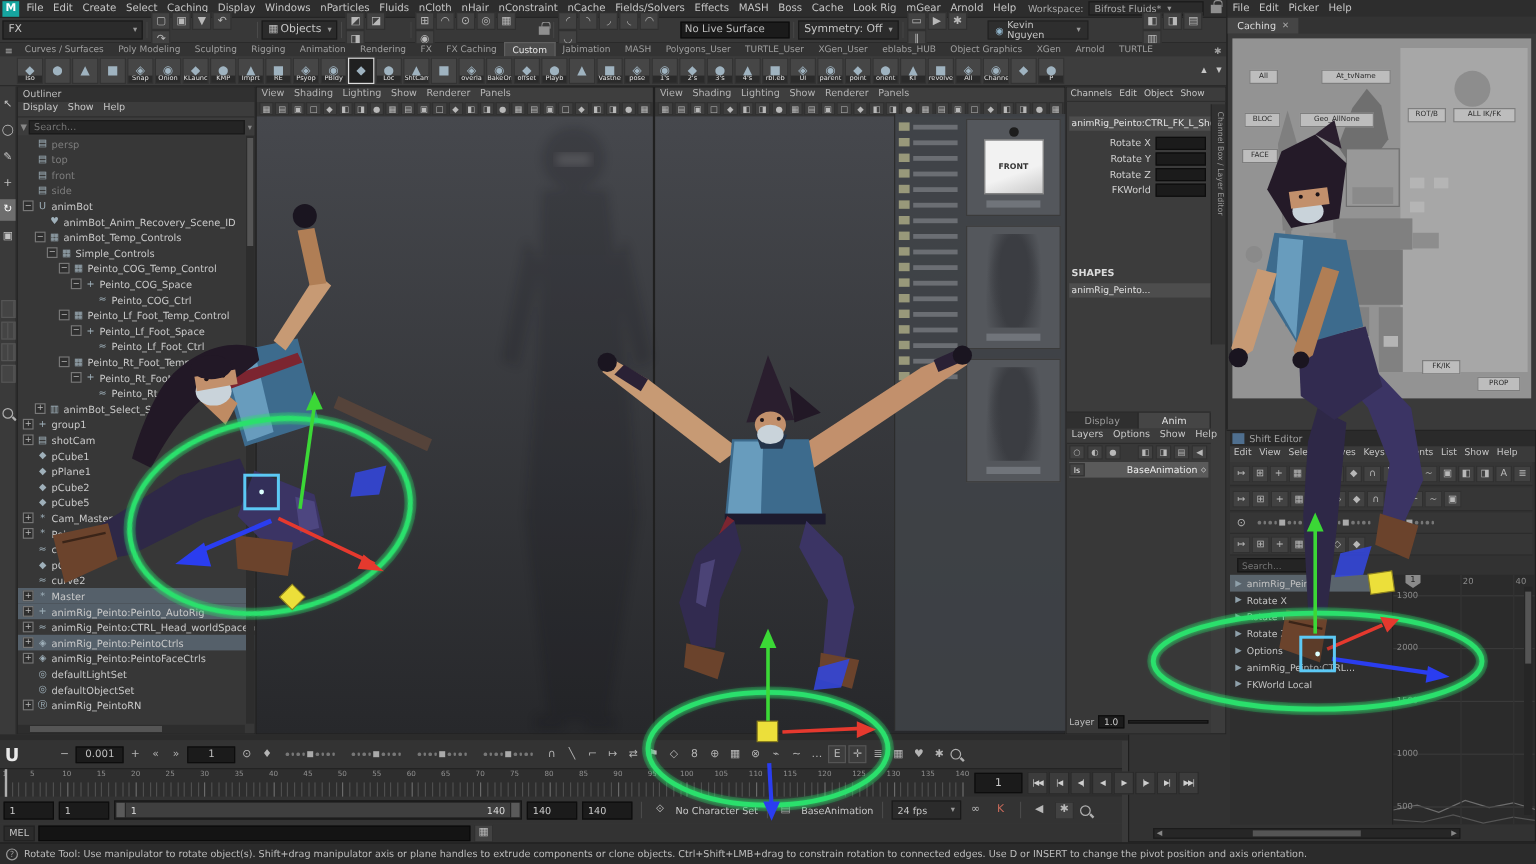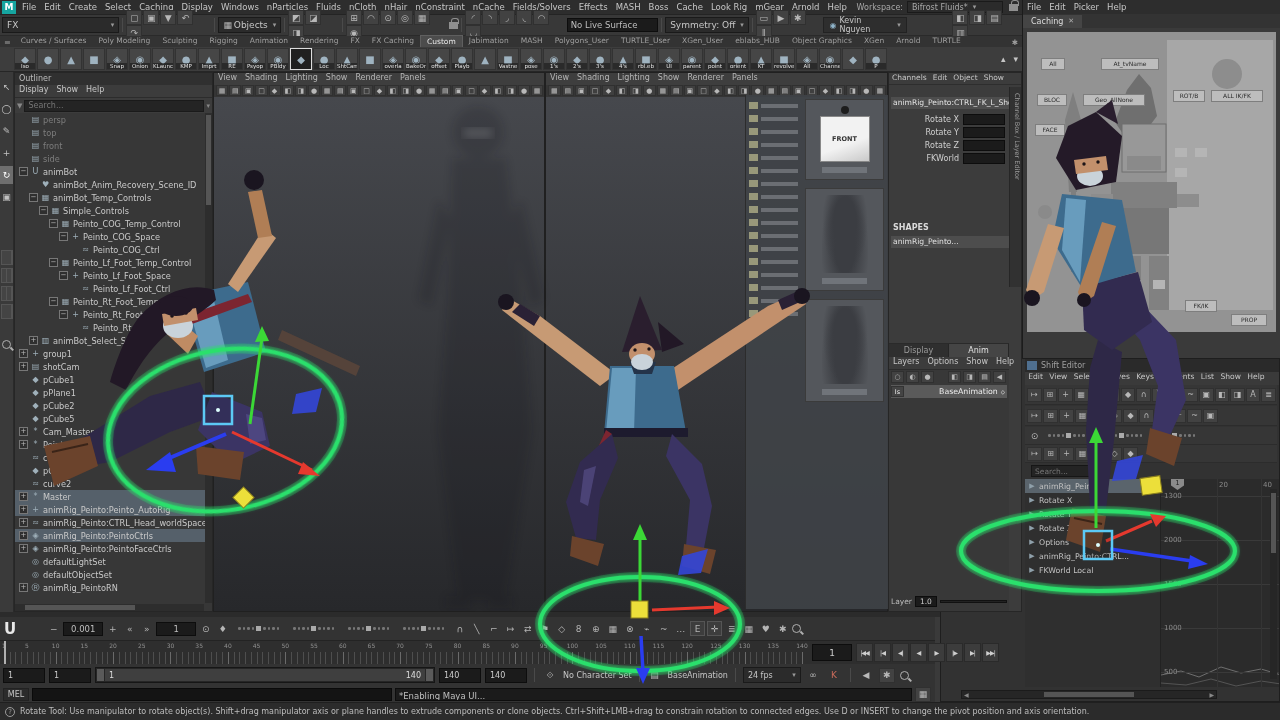--- a/index.html
+++ b/index.html
@@ -1396,21 +1396,20 @@
     <span class="ic" style="background:none;border:none;color:#c96a5a">K</span>
     <span class="sep"></span>
     <span class="ic" style="background:none;border:none">◀</span>
     <span class="ic">✱</span>
     <span class="mag"></span>
   </div>
 
   <div id="melrow" class="abs">
     <span id="mel-label">MEL</span>
     <input id="mel-input" style="">
-    <span class="field" id="mel-output">*Enabling Maya UI...</span>
     <span class="ic">▦</span>
   </div>
 
   <div id="helprow" class="abs">
     <span class="qico">?</span>
     <span style="white-space:nowrap;overflow:hidden">Rotate Tool: Use manipulator to rotate object(s). Shift+drag manipulator axis or plane handles to extrude components or clone objects. Ctrl+Shift+LMB+drag to constrain rotation to connected edges. Use D or INSERT to change the pivot position and axis orientation.</span>
   </div>
 
   <svg id="overlay" class="abs" viewBox="0 0 1280 720">
     <defs>

